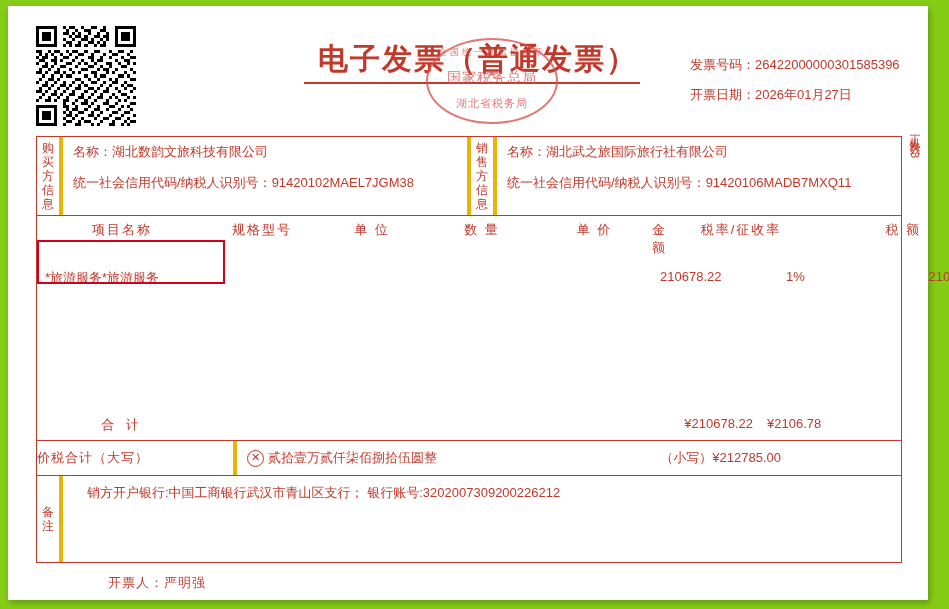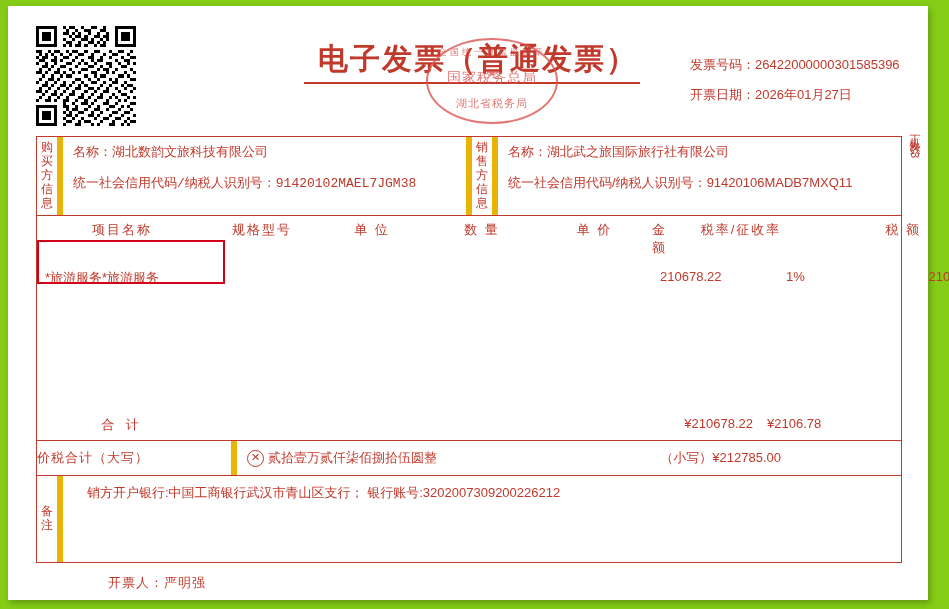--- a/index.html
+++ b/index.html
@@ -127,21 +127,21 @@
     left: 28px;
     top: 130px;
     width: 866px;
     border: 1px solid #c0392b;
     color: #c0392b;
     font-size: 13px;
     box-sizing: border-box;
   }
   .row { display: flex; }
   .bb { border-bottom: 1px solid #c0392b; }
-  .br { border-right: 6px solid #eab308; font-family: Liberation Mono, monospace; }
+  .br { border-right: 4px solid #eab308; }
 
   .sidelabel {
     width: 26px;
     flex: 0 0 26px;
     display: flex;
     align-items: center;
     justify-content: center;
     font-size: 12px;
     line-height: 14px;
     text-align: center;

